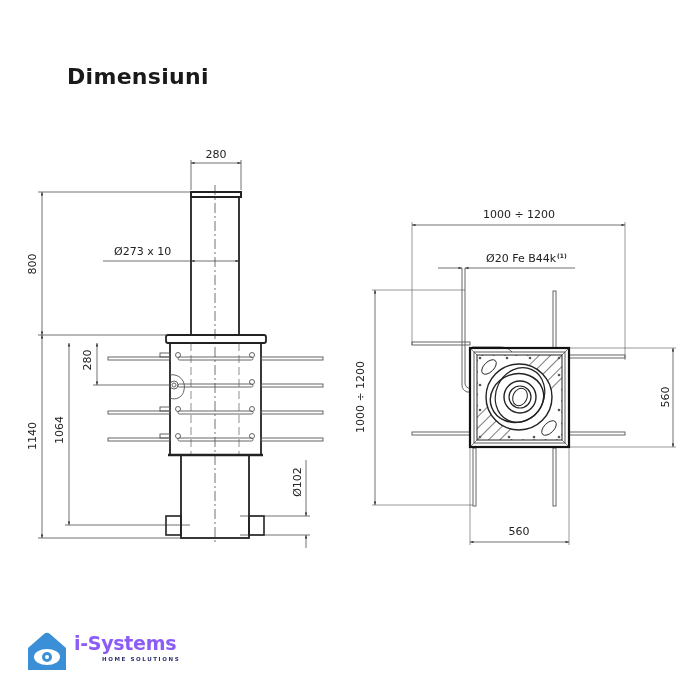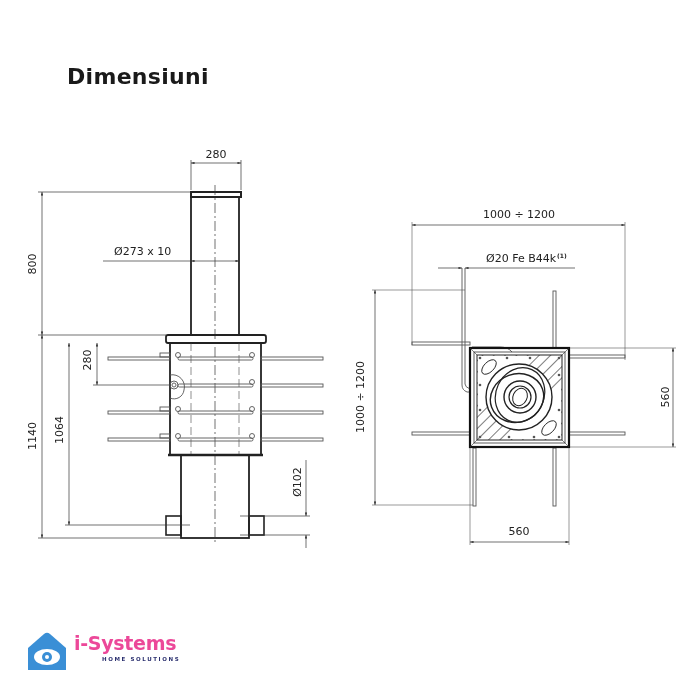--- a/index.html
+++ b/index.html
@@ -1,21 +1,21 @@
 <!DOCTYPE html>
 <html><head>
 <meta charset="utf-8">
 <style>
   html,body{margin:0;padding:0;background:#fff;}
   body{width:700px;height:700px;position:relative;overflow:hidden;font-family:"Liberation Sans",sans-serif;}
   .title{position:absolute;left:67px;top:64px;font-size:22px;font-weight:bold;color:#1a1a1a;letter-spacing:0.3px;font-family:"DejaVu Sans",sans-serif;}
   svg.drawing{position:absolute;left:0;top:0;}
   .dim{font-family:"DejaVu Sans",sans-serif;font-size:11px;fill:#222;}
   .logo{position:absolute;left:24px;top:630px;width:160px;height:45px;}
-  .logo-text{position:absolute;left:50px;top:2px;font-family:"DejaVu Sans",sans-serif;font-weight:bold;font-size:19px;color:#ec4899;letter-spacing:-0.3px;}
+  .logo-text{position:absolute;left:50px;top:2px;font-family:"DejaVu Sans",sans-serif;font-weight:bold;font-size:19px;color:#8b5cf6;letter-spacing:-0.3px;}
   .logo-sub{position:absolute;left:78px;top:26px;font-family:"DejaVu Sans",sans-serif;font-weight:bold;font-size:5.5px;color:#2c3170;letter-spacing:1.6px;}
 </style>
 </head>
 <body>
 
 <div class="title">Dimensiuni</div>
 
 <svg class="drawing" width="700" height="700" viewBox="0 0 700 700" xmlns="http://www.w3.org/2000/svg">
   <defs>
     <marker id="arr" viewBox="0 0 10 10" refX="10" refY="5" markerWidth="7" markerHeight="5" orient="auto-start-reverse">

